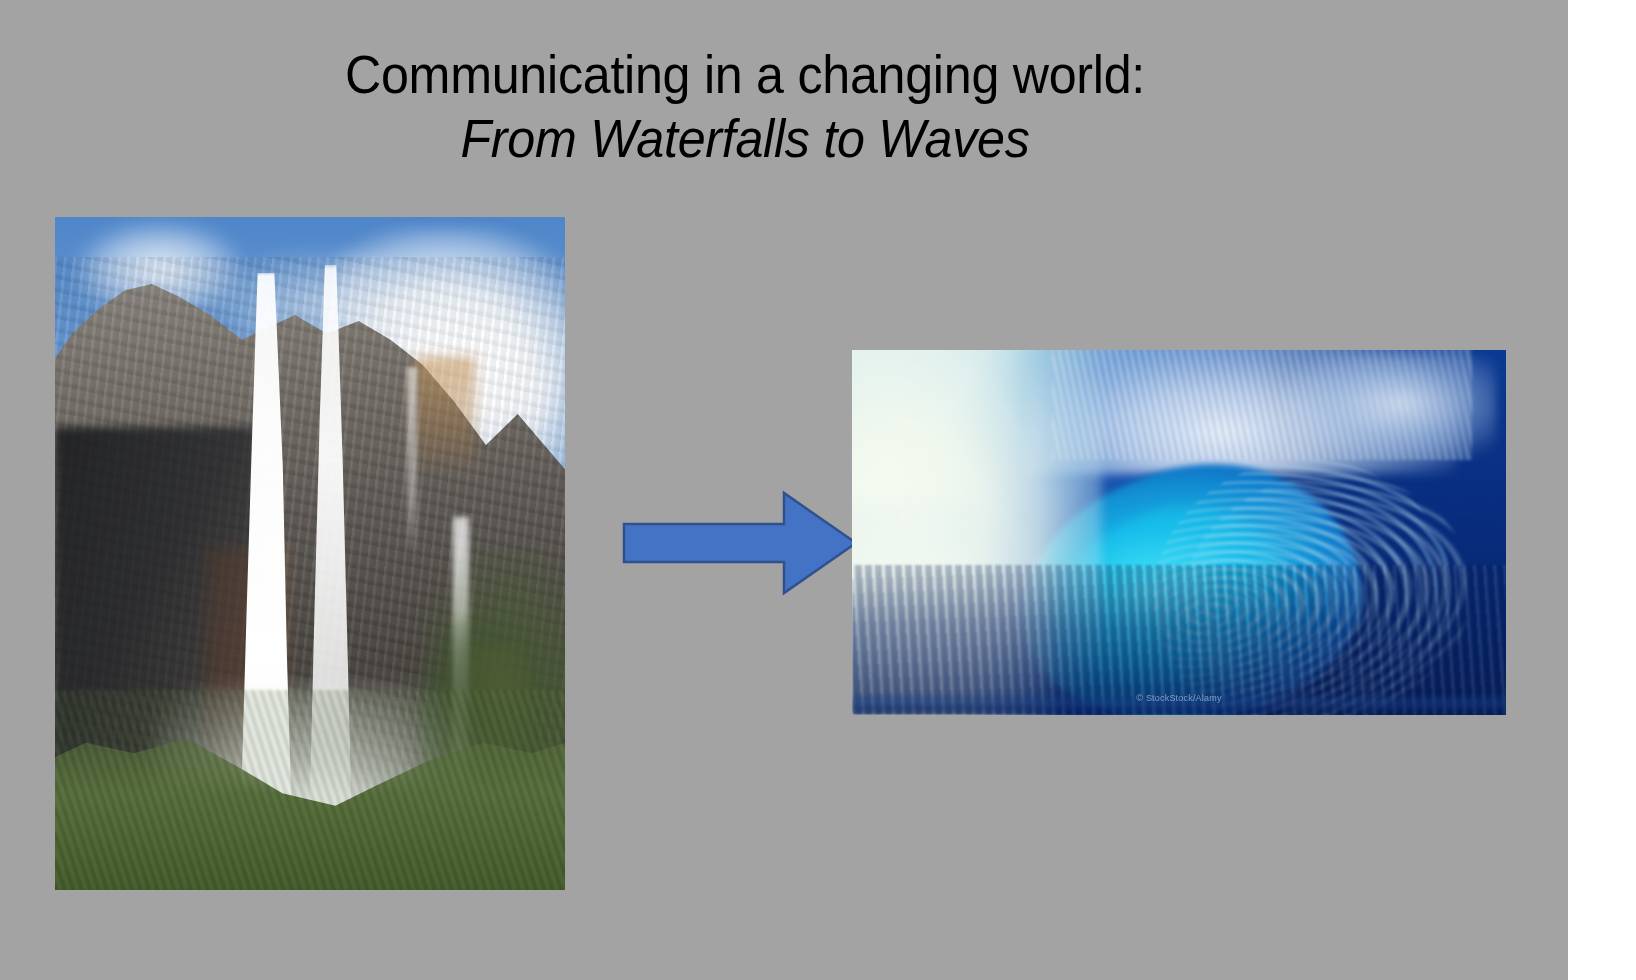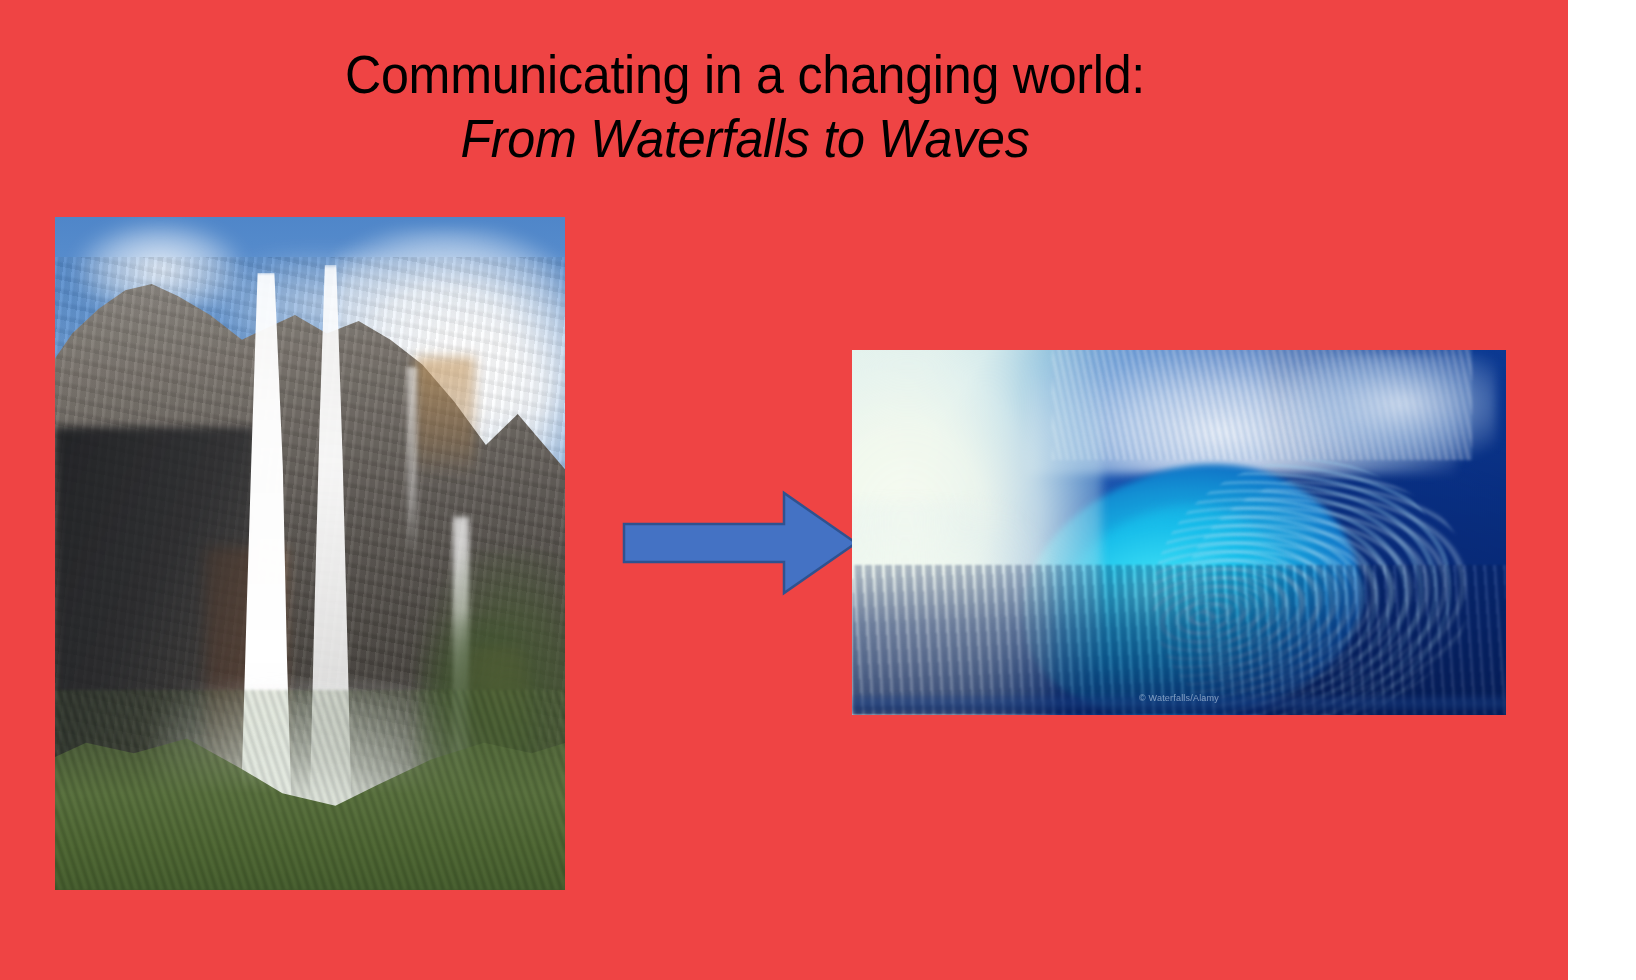--- a/index.html
+++ b/index.html
@@ -6,21 +6,21 @@
   * { margin:0; padding:0; box-sizing:border-box; }
   html, body {
     width:1636px; height:980px;
     background:#ffffff;
     font-family:"Liberation Sans", sans-serif;
     overflow:hidden;
   }
   .slide {
     position:relative;
     width:1568px; height:980px;
-    background:#ef4444;
+    background:#a3a3a3;
   }
 
   
   .title-block {
     position:absolute;
     left:0; top:44px;
     width:1490px;
     text-align:center;
     color:#000000;
     line-height:1.12;
@@ -503,16 +503,16 @@
     <div class="wv wv-crest-tex"></div>
     <div class="wv wv-right-foam"></div>
     <div class="wv wv-barrel"></div>
     <div class="wv wv-barrel-core"></div>
     <div class="wv wv-lip"></div>
     <div class="wv wv-lip2"></div>
     <div class="wv wv-spray"></div>
     <div class="wv wv-spray2"></div>
     <div class="wv wv-ripples"></div>
     <div class="wv wv-horizon"></div>
-    <div class="wv wv-watermark">© Waterfalls/Alamy</div>
+    <div class="wv wv-watermark">© StockStock/Alamy</div>
   </div>
 
 </div>
 
 </body></html>

